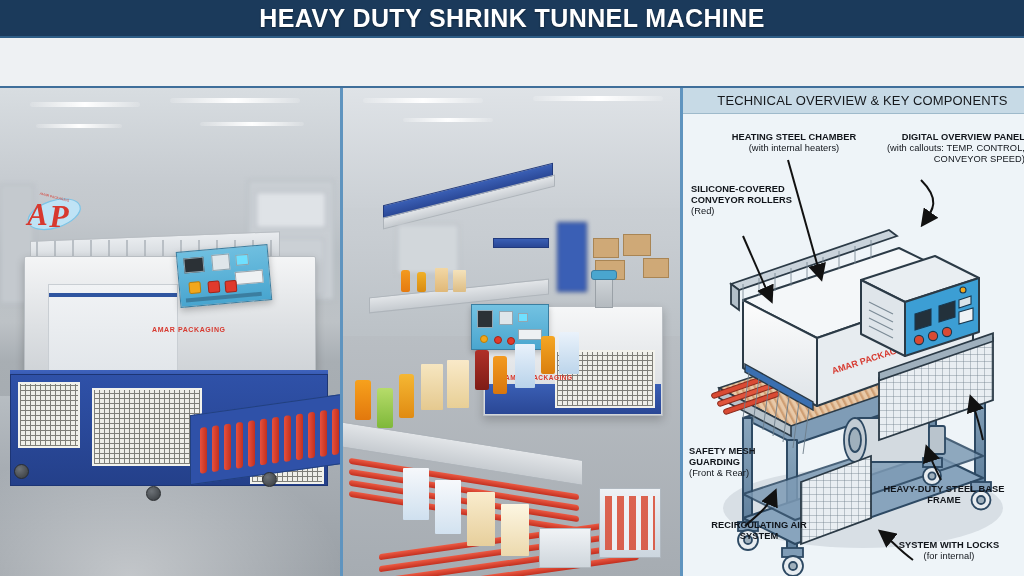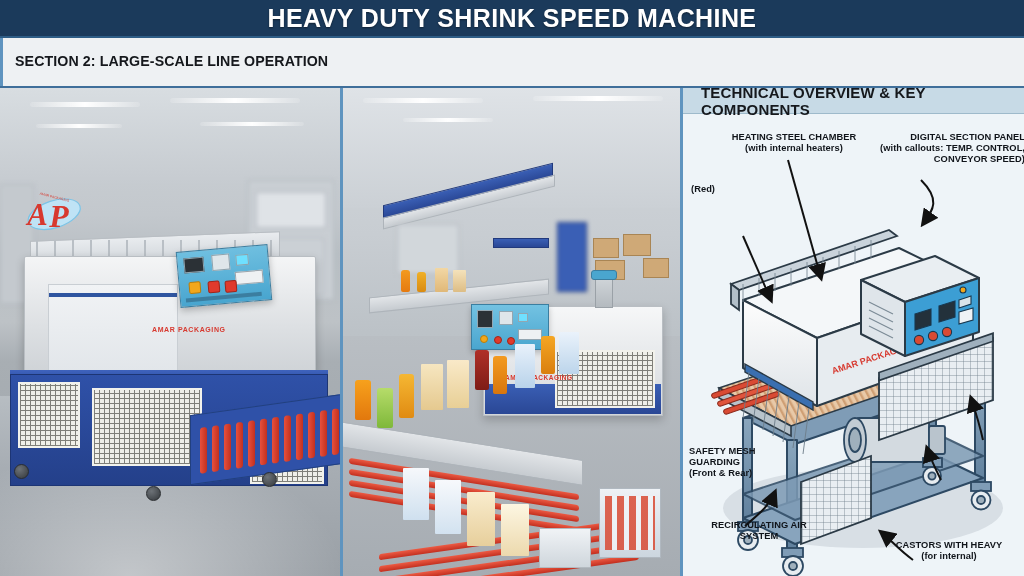--- a/index.html
+++ b/index.html
@@ -130,41 +130,38 @@
     box-shadow:0 3px 6px rgba(0,0,0,.22); }
   .ctrl2 .scr { position:absolute; background:#2b3136; border:1px solid #93a6b1; }
   .ctrl2 .knob { position:absolute; width:8px; height:8px; border-radius:50%; background:#e03a2c; border:1px solid #a32418; }
   .ctrl2 .knob.y { background:#f2a71b; border-color:#b97d0b; }
   .p2box { position:absolute; background:#cfa977; border:1px solid #a98554; }
 
   
   .p3head { position:absolute; left:0; top:0; width:100%; height:26px;
     background:#c7dae6; border-bottom:1px solid #9ebacb;
     display:flex; align-items:center; justify-content:center; }
-  .p3head span { font-size:15px; font-weight:bold; color:#15181c; letter-spacing:.15px;margin-left:18px; }
+  .p3head span { font-size:13px; font-weight:normal; color:#15181c; letter-spacing:.15px;margin-left:18px; }
   .cal { position:absolute; font-size:9.3px; font-weight:bold; color:#10141a;
     line-height:1.17; letter-spacing:.05px; }
-  .cal .sub { font-weight:bold; }
+  .cal .sub { font-weight:normal; }
   svg.arrows { position:absolute; left:0; top:0; width:344px; height:488px; pointer-events:none; }
 
   .dwg { position:absolute; left:0; top:0; width:344px; height:488px; }
 </style>
 </head>
 <body>
 
 <div id="page">
 
   <div class="titlebar">
-    <div class="t">HEAVY DUTY SHRINK SPEED MACHINE</div>
+    <div class="t">HEAVY DUTY SHRINK TUNNEL MACHINE</div>
   </div>
 
   <div class="headbar">
-    <div class="headcell hc2">
-      <div class="h">SECTION 2: LARGE-SCALE LINE OPERATION</div>
-    </div>
   </div>
 
   <div class="panels">
 
     <div class="panel p1">
       <div class="ph1">
         <div class="ceil"></div>
         <div class="light" style="left:30px;top:14px;width:110px;"></div>
         <div class="light" style="left:170px;top:10px;width:130px;"></div>
         <div class="light" style="left:36px;top:36px;width:86px;height:4px;"></div>
@@ -479,38 +476,42 @@
           <path d="M300,352 C296,334 292,322 288,310"></path>
         </g>
       </svg>
 
       <div class="cal" style="left:16px;top:44px;width:190px;text-align:center;">
         <div>HEATING STEEL CHAMBER</div>
         <div class="sub">(with internal heaters)</div>
       </div>
 
       <div class="cal" style="left:196px;top:44px;width:146px;text-align:right;">
-        <div>DIGITAL SECTION PANEL</div>
+        <div>DIGITAL OVERVIEW PANEL</div>
         <div class="sub">(with callouts: TEMP. CONTROL, CONVEYOR SPEED)</div>
       </div>
 
       <div class="cal" style="left:8px;top:96px;width:130px;text-align:left;">
+        <div>SILICONE-COVERED CONVEYOR ROLLERS</div>
         <div class="sub">(Red)</div>
       </div>
 
       <div class="cal" style="left:16px;top:432px;width:120px;text-align:center;">
         <div>RECIRCULATING AIR SYSTEM</div>
       </div>
 
       <div class="cal" style="left:6px;top:358px;width:104px;text-align:left;">
         <div>SAFETY MESH GUARDING</div>
         <div class="sub">(Front &amp; Rear)</div>
       </div>
 
+      <div class="cal" style="left:198px;top:396px;width:126px;text-align:center;">
+        <div>HEAVY-DUTY STEEL BASE FRAME</div>
+      </div>
 
       <div class="cal" style="left:196px;top:452px;width:140px;text-align:center;">
-        <div>CASTORS WITH HEAVY</div>
+        <div>SYSTEM WITH LOCKS</div>
         <div class="sub">(for internal)</div>
       </div>
     </div>
 
   </div>
 </div>
 
 </body></html>

